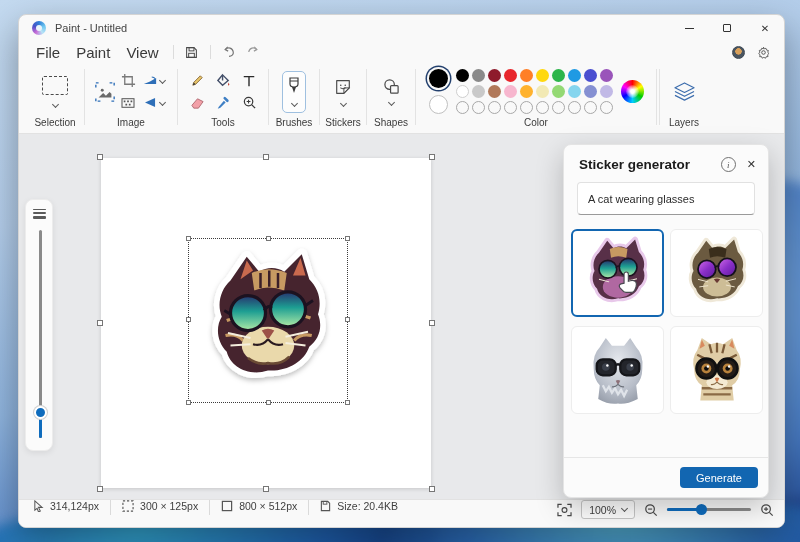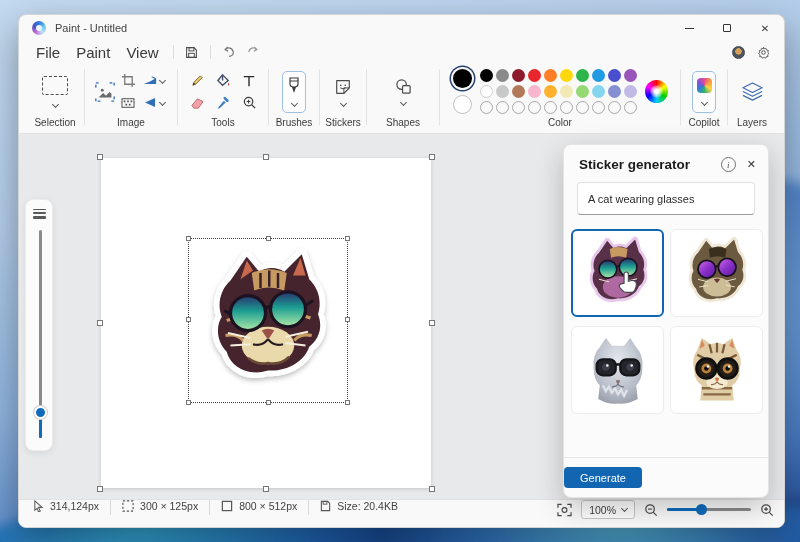--- a/index.html
+++ b/index.html
@@ -51,21 +51,21 @@
   .rlabel { font-size:10px; color:#3b3b3b; padding-bottom:5px; white-space:nowrap; }
   .rsep { width:1px; background:#e3e3e3; margin:3px 1px 8px; }
   .chev { width:5px; height:5px; border-right:1.3px solid #5a5a5a; border-bottom:1.3px solid #5a5a5a;
     transform:rotate(45deg); display:inline-block; }
   .g-selection { width:56px; }
   .sel-rect { width:26px; height:19px; border:1.6px dashed #4a4a4a; border-radius:2px; margin-bottom:7px; }
   .g-image { width:90px; }
   .img-grid { display:grid; grid-template-columns:20px 26px 26px; grid-template-rows:22px 22px; align-items:center; justify-items:center; }
   .g-tools { width:88px; }
   .tools-grid { display:grid; grid-template-columns:repeat(3,26px); grid-template-rows:22px 22px; align-items:center; justify-items:center; }
-  .g-brushes { width:48px; } .g-stickers { width:44px; } .g-shapes { width:70px; }
+  .g-brushes { width:48px; } .g-stickers { width:44px; } .g-shapes { width:46px; }
   .boxed-btn { width:24px; height:42px; border:1px solid #9fc0e0; border-radius:5px;
     display:flex; flex-direction:column; align-items:center; justify-content:space-evenly; background:#fdfdfd; }
   .stack-btn { display:flex; flex-direction:column; align-items:center; gap:5px; }
   .g-color { width:238px; }
   .color-wrap { display:flex; align-items:center; gap:8px; }
   .big-swatches { display:flex; flex-direction:column; gap:7px; align-items:center; }
   .big-black { width:19px; height:19px; border-radius:50%; background:#000;
     box-shadow:0 0 0 2px #f9f9f9,0 0 0 3.5px #23406e; }
   .big-white { width:19px; height:19px; border-radius:50%; background:#fff; border:1px solid #c0c0c0; }
   .swatch-grid { display:grid; grid-template-columns:repeat(10,13px); grid-auto-rows:13px; gap:3px 3px; }
@@ -115,21 +115,21 @@
   .prompt-input { display:block; width:178px; margin:2px auto 0; height:33px; background:#fff;
     border:1px solid #e1e1e1; border-bottom:1px solid #9a9a9a; border-radius:4px; padding:0 10px;
     font-size:11px; color:#2b2b2b; font-family:inherit; outline:none; }
   .thumb-grid { position:absolute; left:7px; top:84px; width:192px; display:grid;
     grid-template-columns:93px 93px; grid-auto-rows:88px; gap:9px 6px; }
   .thumb { background:#fff; border:1px solid #ededed; border-radius:6px; display:flex;
     align-items:center; justify-content:center; position:relative; overflow:hidden; }
   .thumb.selected { border:2px solid #1266b1; }
   .hand-cursor { position:absolute; left:50%; top:46%; width:22px; height:26px; }
   .panel-footer { position:absolute; left:0; right:0; bottom:0; height:40px; border-top:1px solid #e6e6e6;
-    display:flex; align-items:center; justify-content:flex-start; padding-right:10px; }
+    display:flex; align-items:center; justify-content:flex-end; padding-right:10px; }
   .generate-btn { width:78px; height:21px; background:#1266b1; color:#fff; border:none; border-radius:4px;
     font-size:11px; font-family:inherit; }
 
   
   .statusbar { position:absolute; left:0; right:0; bottom:0; height:28px; background:#f9f9f9;
     border-top:1px solid #e2e2e2; display:flex; align-items:flex-start; padding:0 10px 0 14px;
     font-size:10.5px; color:#3f3f3f; }
   .st-item { display:flex; align-items:center; gap:6px; white-space:nowrap; }
   .st-sep { width:1px; height:15px; background:#dadada; margin:0 11px; }
   .st-right { margin-left:auto; display:flex; align-items:center; gap:9px; }
@@ -372,29 +372,20 @@
                 <span class="sw empty"></span>
               </div>
             <div class="color-wheel"></div>
           </div>
         </div>
         <div class="rlabel">Color</div>
       </div>
 
       <div class="rsep"></div>
 
-      <div class="rgroup g-copilot">
-        <div class="ricons">
-          <div class="boxed-btn">
-            <span class="copilot-ic"></span>
-            <span class="chev"></span>
-          </div>
-        </div>
-        <div class="rlabel">Copilot</div>
-      </div>
 
       <div class="rsep"></div>
 
       <div class="rgroup g-layers">
         <div class="ricons">
           <svg width="21" height="20" viewBox="0 0 22 21">
             <path d="M11,1 L21,6 L11,11 L1,6 Z" fill="none" stroke="#3f6fae" stroke-width="1.3" stroke-linejoin="round"></path>
             <path d="M1,10 L11,15 L21,10" fill="none" stroke="#3f6fae" stroke-width="1.3" stroke-linejoin="round"></path>
             <path d="M1,14 L11,19 L21,14" fill="none" stroke="#3f6fae" stroke-width="1.3" stroke-linejoin="round"></path>
           </svg>

